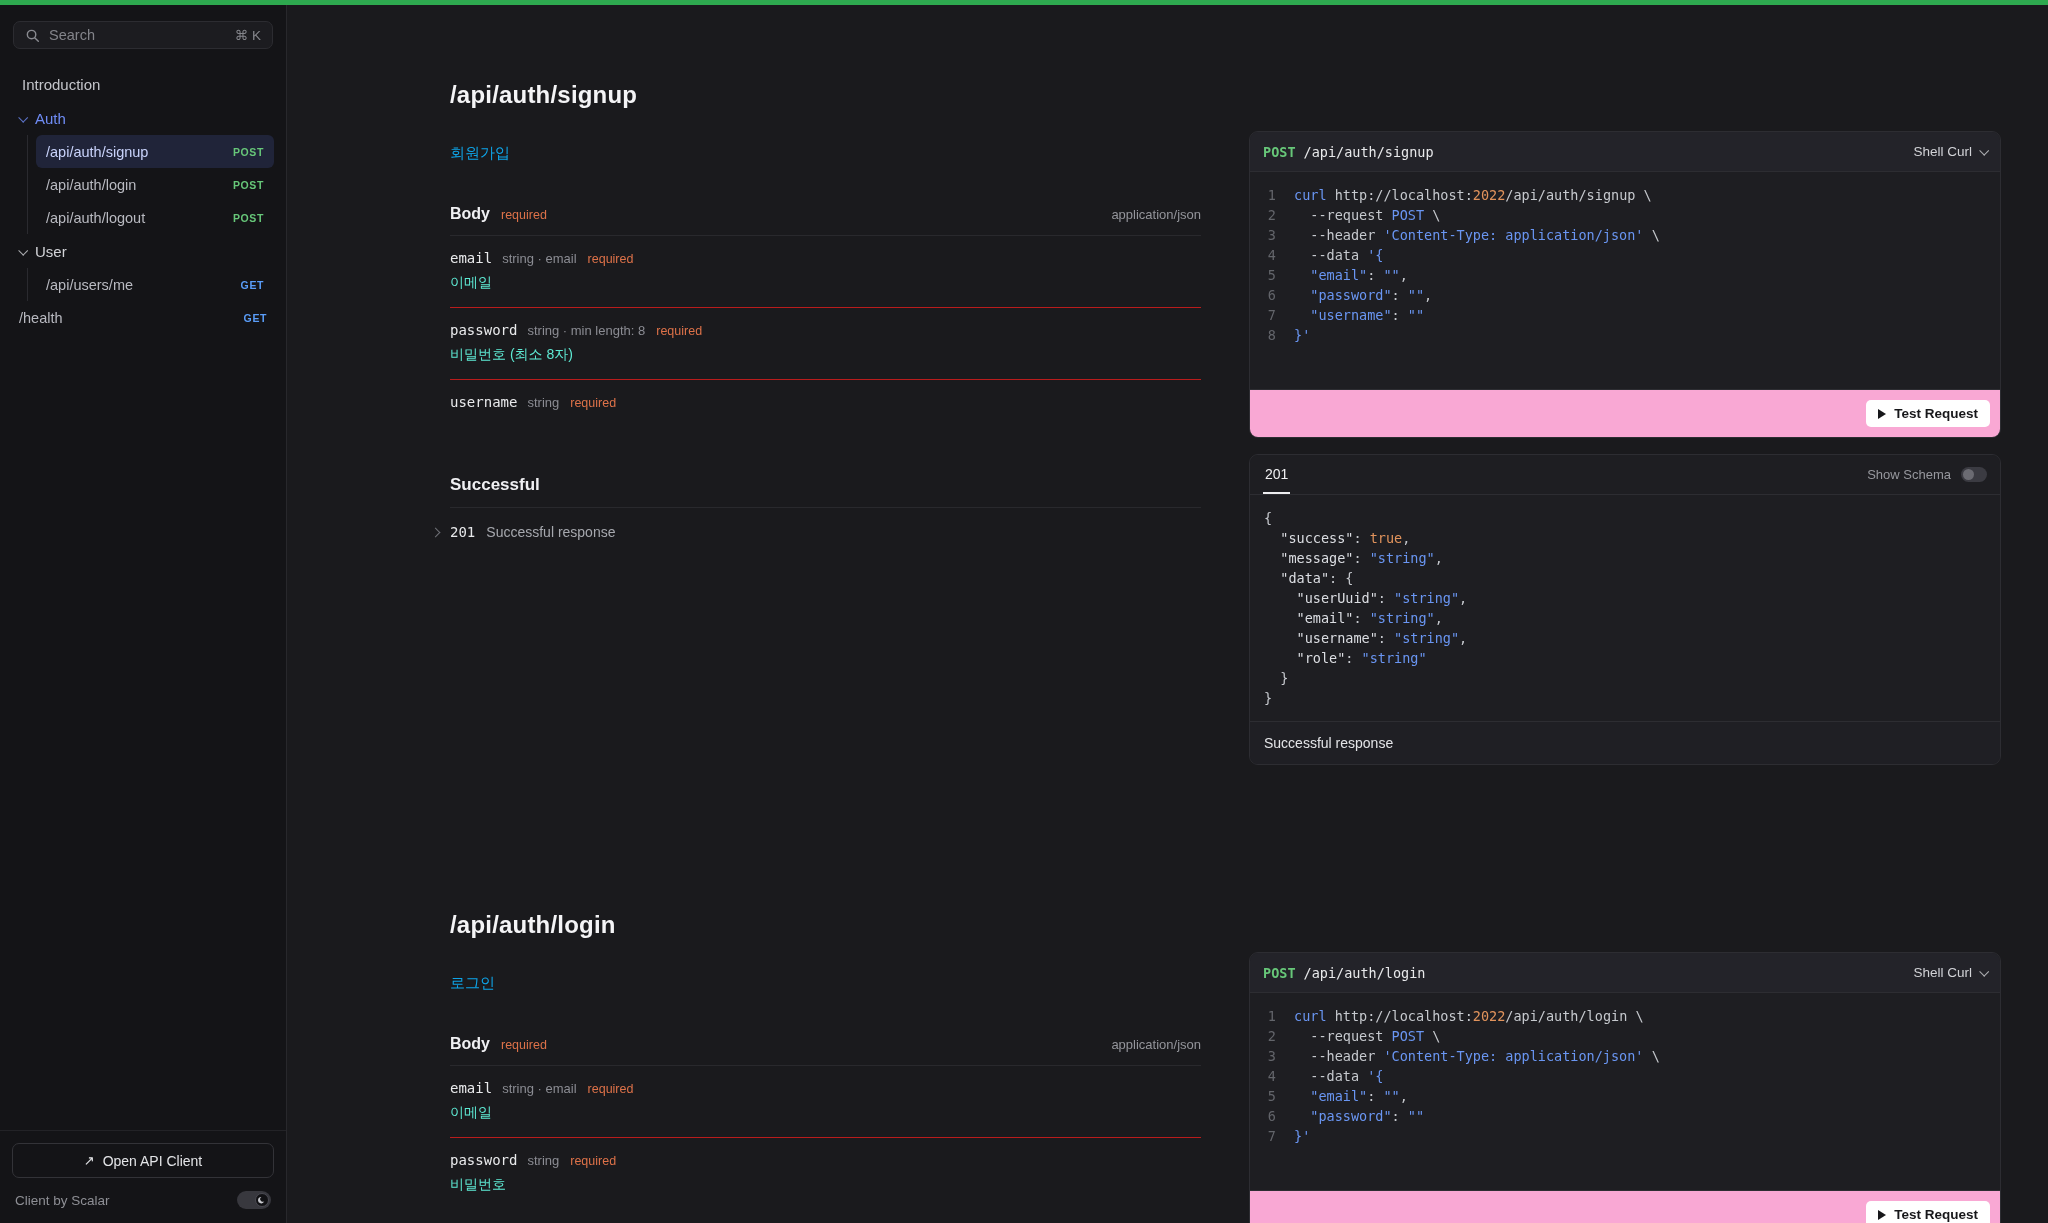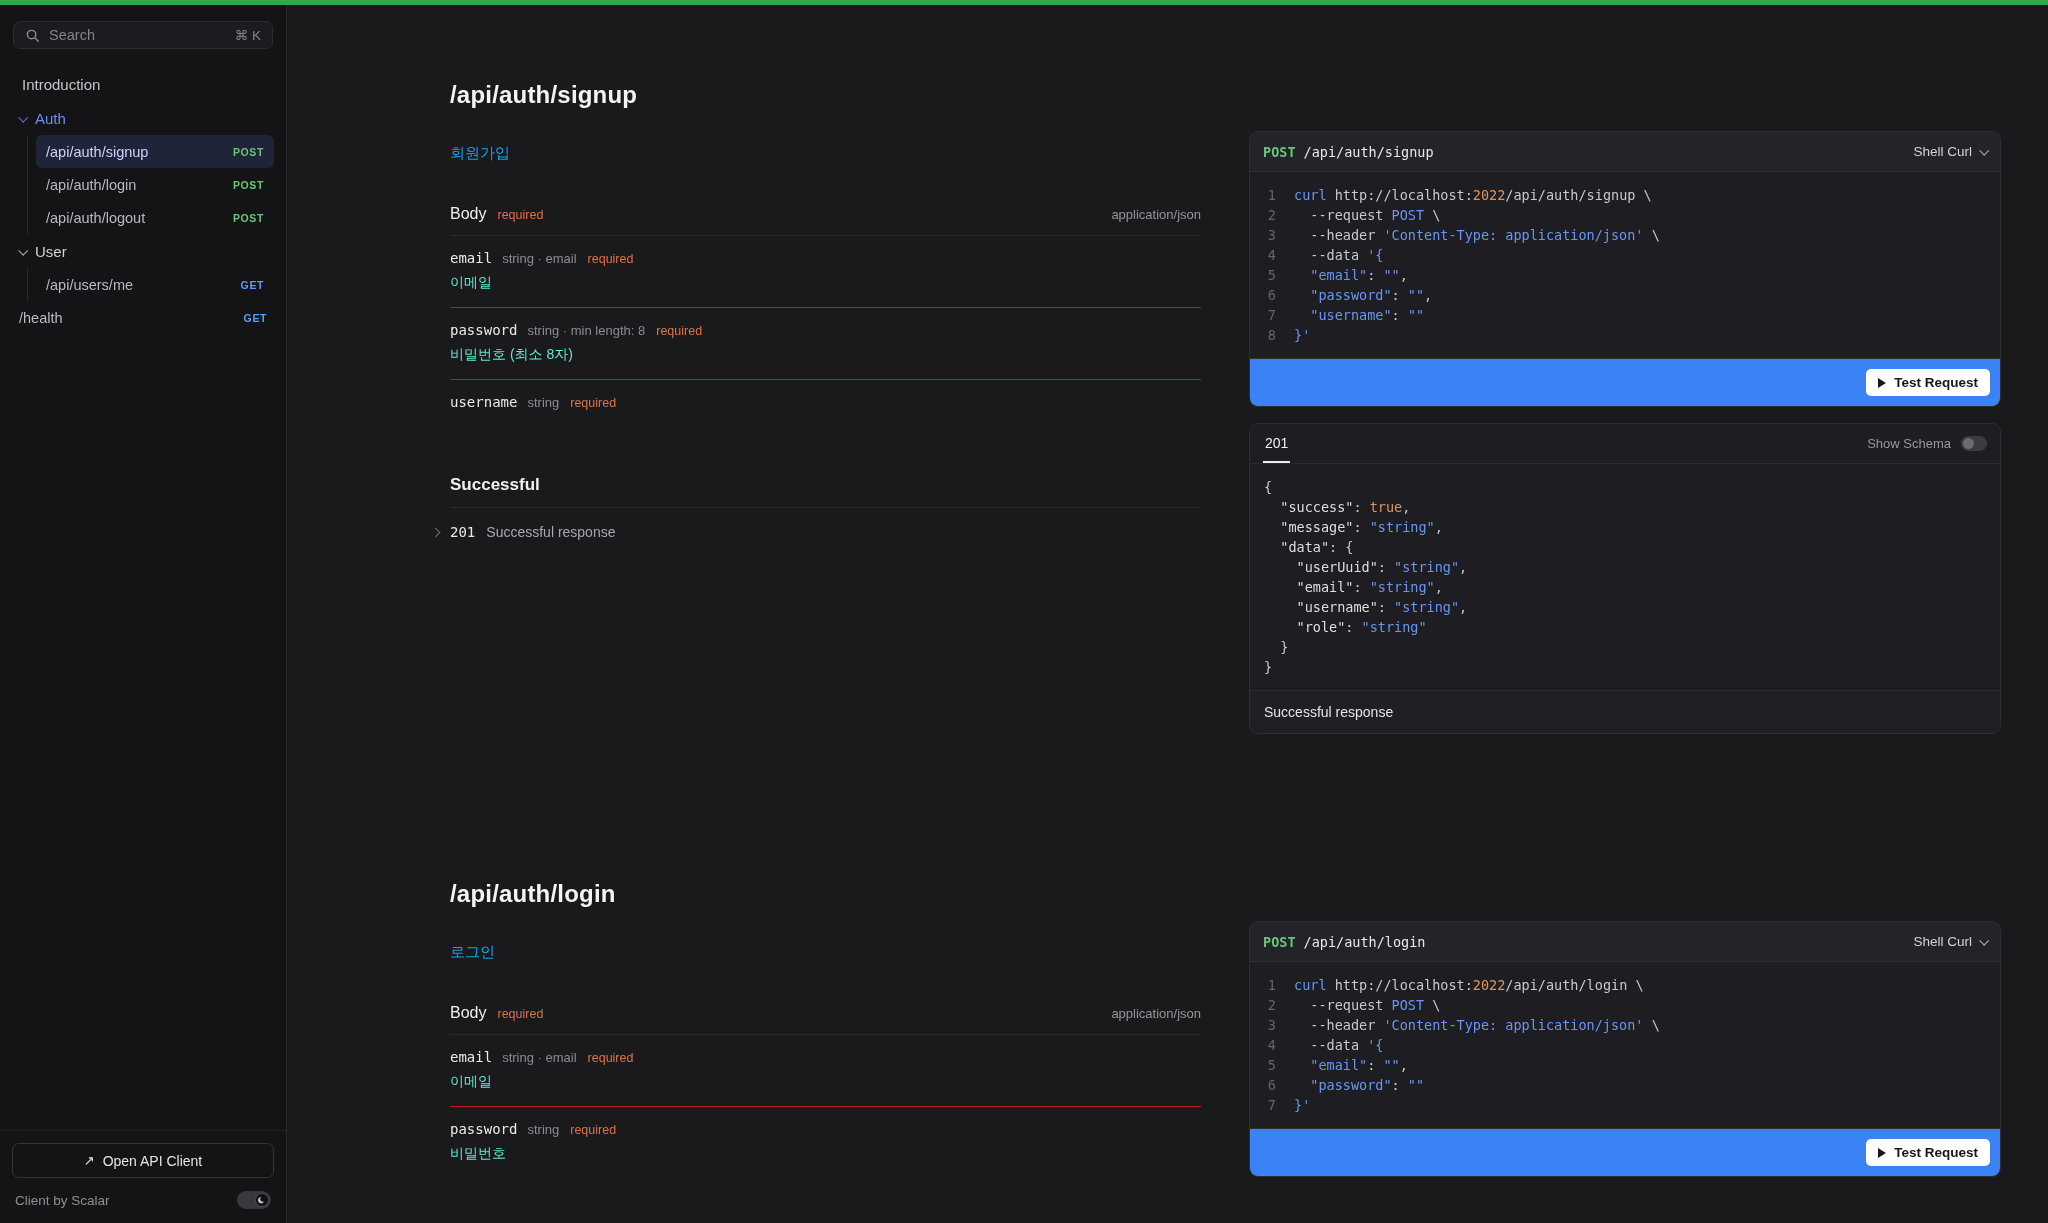--- a/index.html
+++ b/index.html
@@ -116,21 +116,21 @@
   .endpoint-section { display: flex; gap: 48px; padding-left: 163px; padding-right: 47px; }
   .endpoint-section.first { margin-top: 76px; }
   .endpoint-section.second { margin-top: 146px; }
   .docs-col { width: 751px; flex: none; }
   .code-col { width: 752px; flex: none; padding-top: 50px; }
 
   .endpoint-title { font-size: 24px; font-weight: 700; color: #f4f4f6; letter-spacing: 0.2px; }
   .endpoint-desc { margin-top: 35px; font-size: 15px; color: #0ea5e9; font-family: Liberation Serif, serif; }
 
   .body-header { margin-top: 42px; display: flex; align-items: baseline; }
-  .body-label { font-size: 16px; font-weight: 400; color: #f0f0f3; text-align: right; }
+  .body-label { font-size: 16px; font-weight: 700; color: #f0f0f3; text-align: right; }
   .required-badge { margin-left: 11px; font-size: 12.5px; color: #de7249; }
   .content-type { margin-left: auto; font-size: 13px; color: #94959b; }
   .divider { border-bottom: 1px solid #29292d; margin-top: 12px; }
 
   .prop-row { padding: 14px 0 15px 0; border-bottom: 1px solid #b91c1c; }
   .prop-head { display: flex; align-items: baseline; }
   .prop-name { font-family: "DejaVu Sans Mono", monospace; font-size: 14px; color: #e9eaec; }
   .prop-type { margin-left: 10px; font-size: 13px; color: #8b8c93; }
   .prop-required { margin-left: 11px; font-size: 12.5px; color: #de7249; }
   .prop-desc { margin-top: 8px; font-size: 14px; color: #5eead4; }
@@ -165,21 +165,21 @@
   .code-line { display: flex; }
   .line-num { width: 12px; text-align: right; margin-right: 18px; color: #63656b; flex: none; }
   .line-content { white-space: pre; }
   .tok-p { color: #c6c9ce; }
   .tok-s { color: #6a96f3; }
   .tok-n { color: #e1935c; }
   .tok-k { color: #dcdee3; }
 
   .card-footer-request {
     display: flex; justify-content: flex-end; padding: 10px;
-    border-top: 1px solid #2d2d32; background: #3b82f6;
+    border-top: 1px solid #2d2d32; background: #f9a8d4; margin-top: 31px;
   }
   .test-btn {
     background: #ffffff; color: #17171a; border: none; border-radius: 5px;
     font-size: 13.5px; font-weight: 700; font-family: "Liberation Sans", sans-serif;
     padding: 6px 12px; display: flex; align-items: center; gap: 8px; cursor: pointer;
   }
   .play-icon {
     width: 0; height: 0; border-left: 8px solid #17171a;
     border-top: 5px solid transparent; border-bottom: 5px solid transparent;
   }

